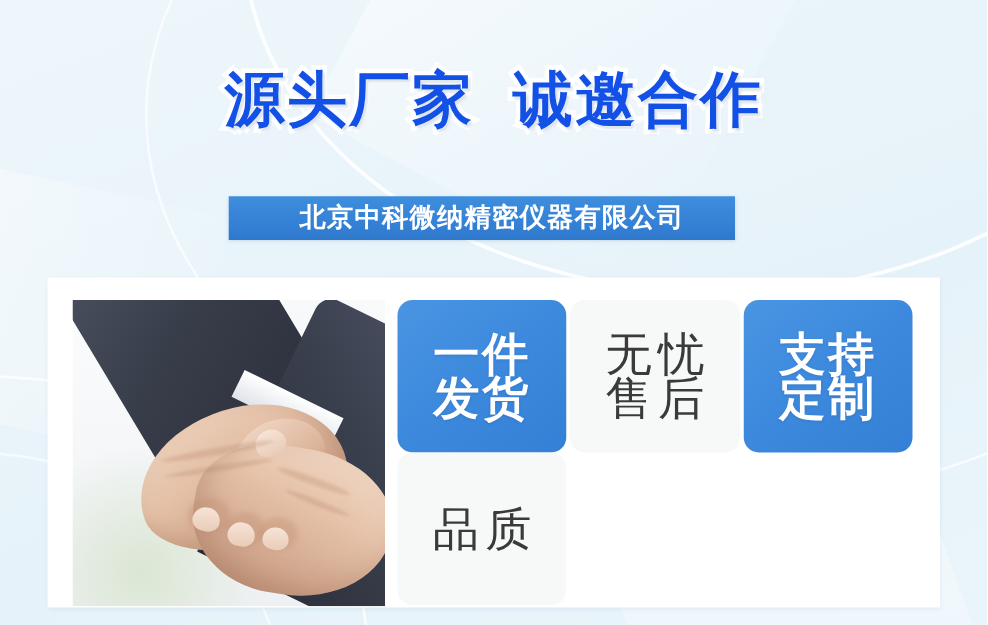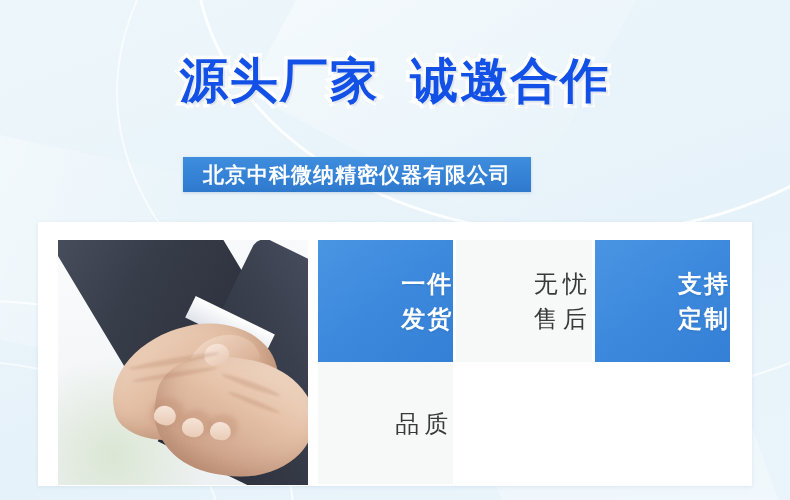--- a/index.html
+++ b/index.html
@@ -94,27 +94,28 @@
     text-shadow:
        0 0 1px #ffffff,
        2px 2px 2px rgba(150,175,200,0.35);
   }
 
   
   .company-bar {
     position: absolute;
     left: 183px;
     top: 157px;
-    width: 348px;
+    width: 389px;
     height: 35px;
     background: linear-gradient(180deg, #3f8ddd 0%, #3582d6 55%, #2f79cd 100%);
     display: flex;
     align-items: center;
     justify-content: center;
     box-shadow: 0 1px 3px rgba(90,130,170,0.28);
+    padding-left: 16px;
   }
   .company-bar .txt {
     color: #ffffff;
     font-size: 21px;
     font-weight: bold;
     letter-spacing: 1px;
     line-height: 1;
   }
 
   
@@ -246,26 +247,27 @@
     height: 244px;
     display: grid;
     grid-template-columns: repeat(3, 1fr);
     grid-template-rows: repeat(2, 1fr);
     column-gap: 3px;
     row-gap: 0px;
   }
   .cell {
     display: flex;
     flex-direction: column;
-    align-items: flex-end;
+    align-items: center;
     justify-content: center;
-    font-size: 24px;
+    font-size: 37px;
     font-weight: bold;
     line-height: 35px;
     letter-spacing: 2px;
+    border-radius: 12px;
   }
   .cell .l1, .cell .l2 { display: block; }
   .cell.blue {
     background: linear-gradient(142deg, #4a95e2 0%, #3d89dd 48%, #3480d6 100%);
     color: #ffffff;
     text-shadow: 0 1px 2px rgba(30,80,140,0.25);
   }
   .cell.light {
     background: #f7f8f8;
     color: #3a3a3a;

